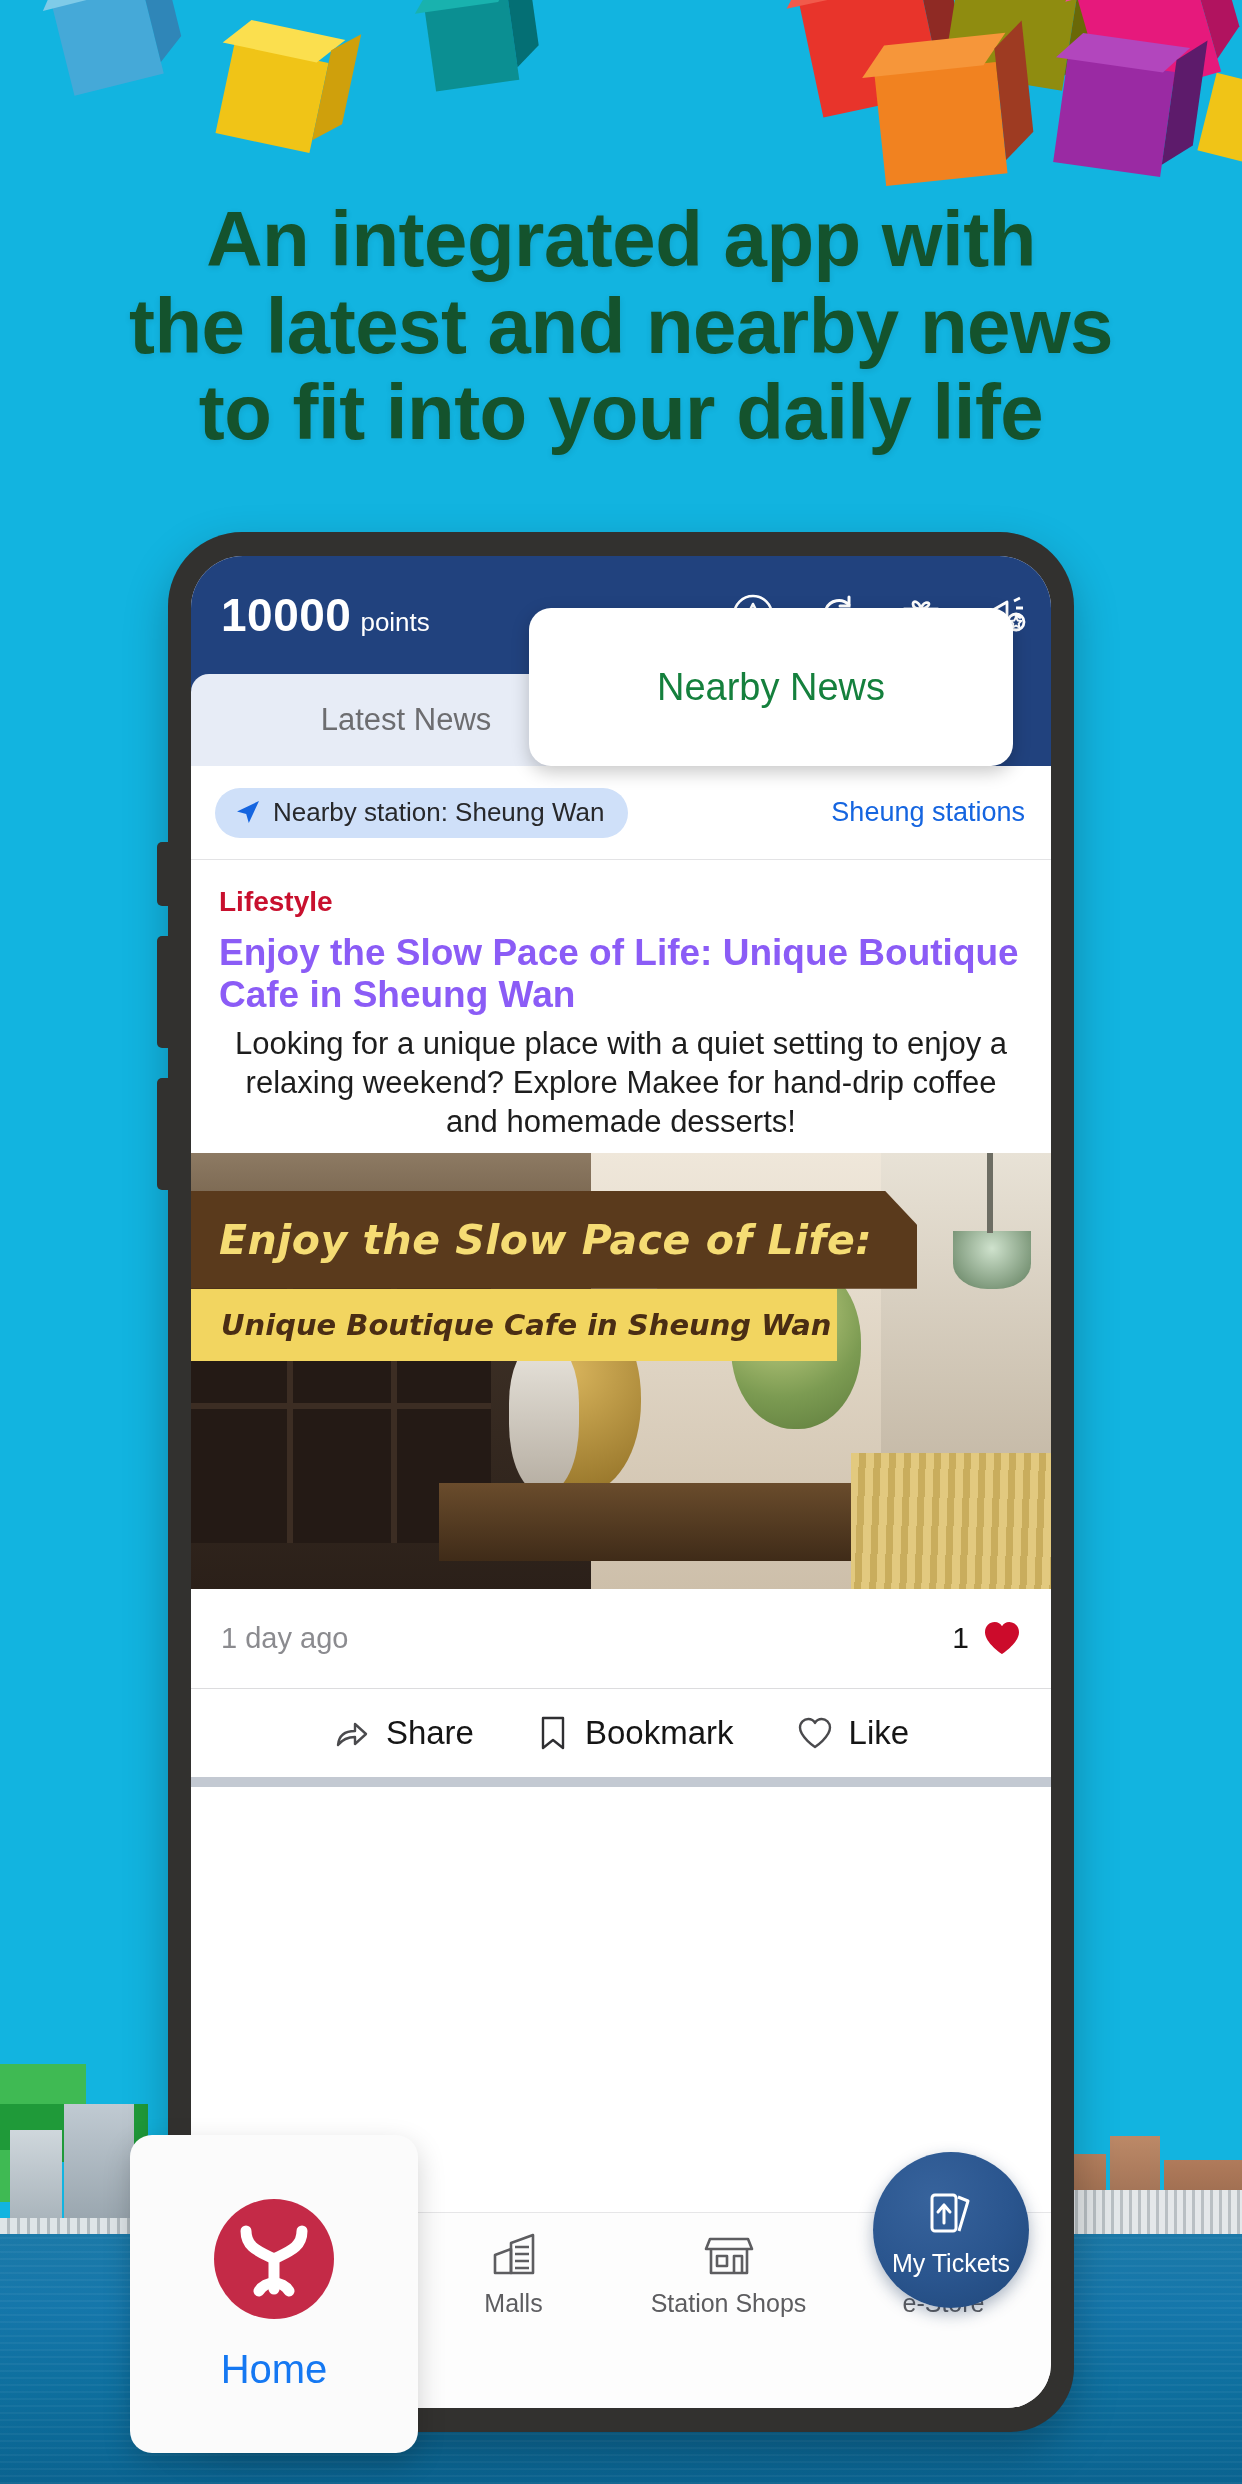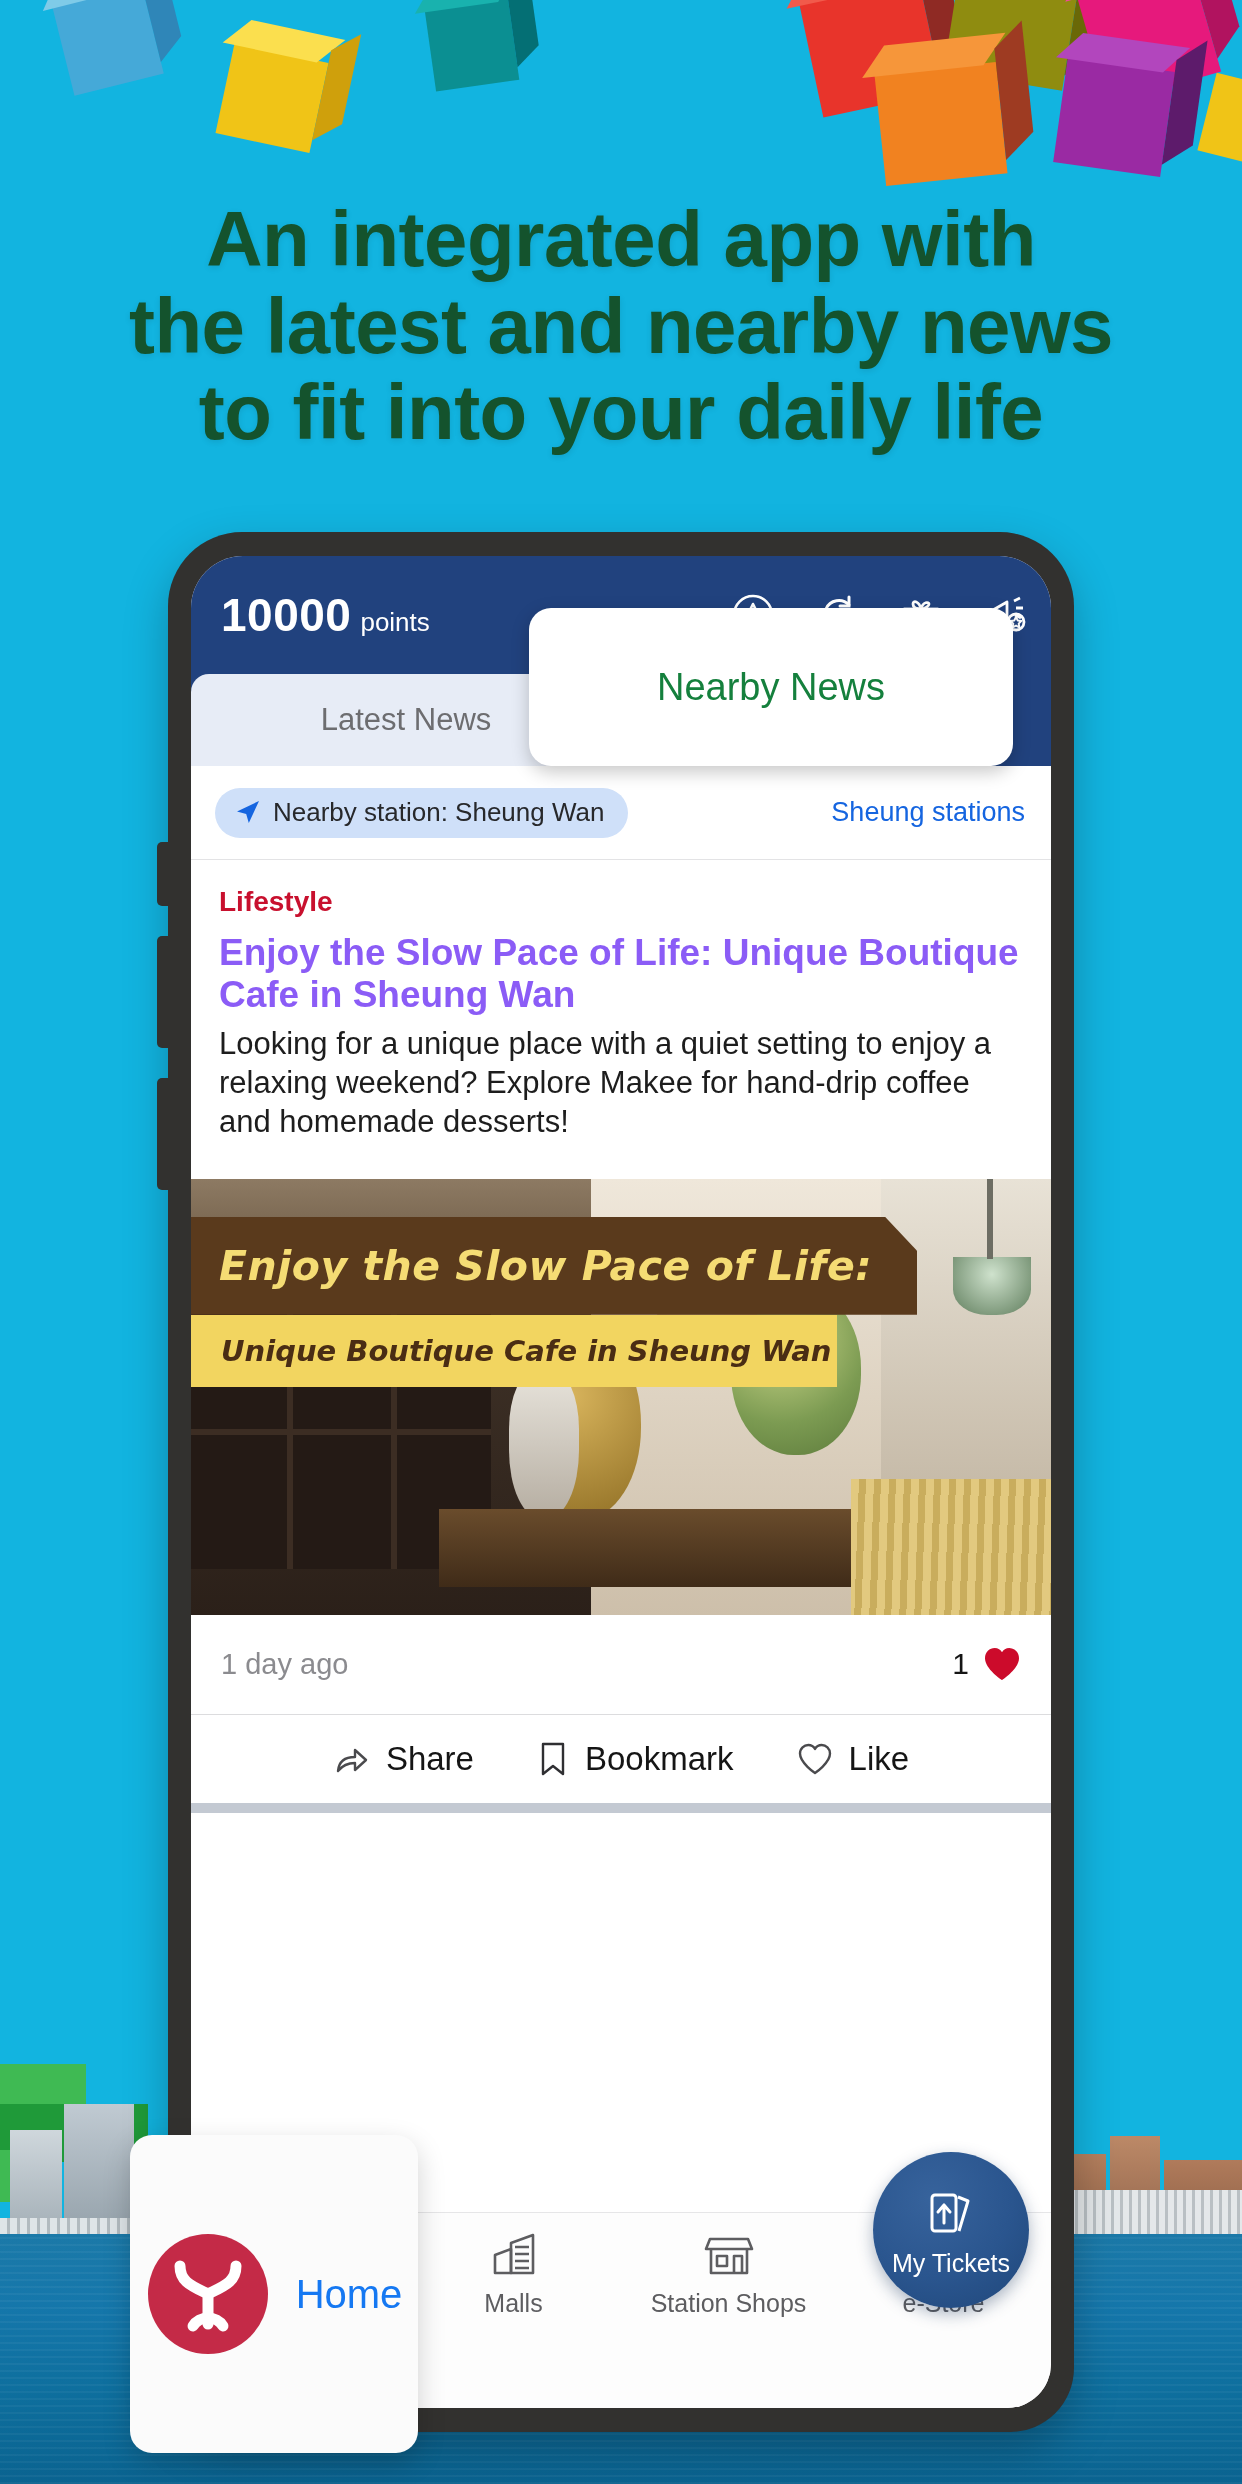--- a/index.html
+++ b/index.html
@@ -149,21 +149,22 @@
     color: #c8102e; font-weight: bold; font-size: 28px;
     padding: 26px 28px 0 28px;
   }
   .title {
     color: #8b5cf6; font-weight: bold; font-size: 37px;
     line-height: 1.13;
     padding: 14px 20px 0 28px;
   }
   .desc {
     color: #1d1d1d; font-size: 31px; line-height: 1.26;
-    padding: 8px 28px 38px 28px;
+    padding: 8px 28px 12px 28px;
+    text-align: center;
   }
 
   
   .artimg {
     position: relative;
     height: 436px;
     overflow: hidden;
     background: #4d7c0f;
   }
   .photo { position: absolute; inset: 0; }
@@ -234,21 +235,21 @@
   .navitem svg { display: block; }
 
   
   .home-card {
     position: absolute;
     left: 130px; top: 2135px;
     width: 288px; height: 318px;
     background: #fbfbfb;
     border-radius: 22px;
     box-shadow: 0 10px 28px rgba(0,0,0,.18);
-    display: flex; flex-direction: row;
+    display: flex; flex-direction: column;
     align-items: center; justify-content: center;
     gap: 26px;
     z-index: 40;
   }
   .mtr-logo { width: 124px; height: 124px; display: block; }
   .home-card .lbl { color: #1578f2; font-size: 40px; }
 
   
   .fab {
     position: absolute;

